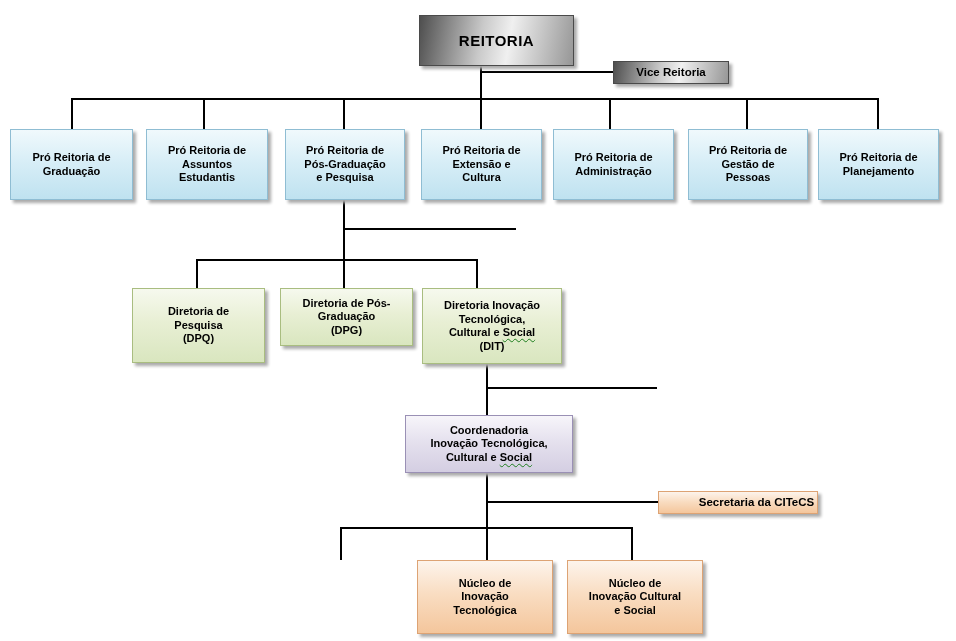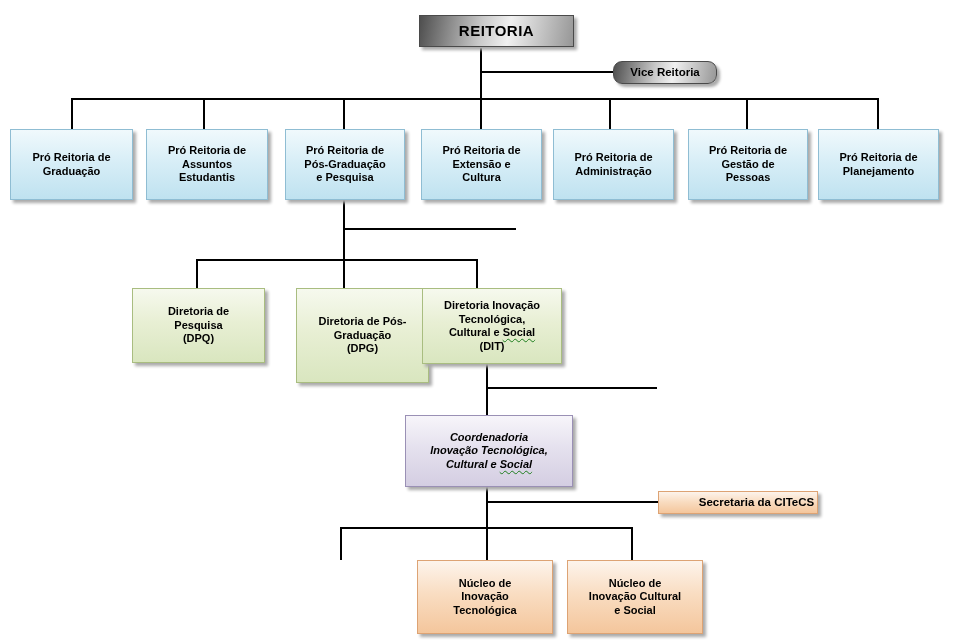--- a/index.html
+++ b/index.html
@@ -73,25 +73,25 @@
   <div class="vl" style="left:486px;top:363px;height:52px;"></div>
   <div class="hl" style="left:487px;top:387px;width:170px;"></div>
 
   <div class="vl" style="left:486px;top:473px;height:56px;"></div>
   <div class="hl" style="left:487px;top:501px;width:171px;"></div>
   <div class="hl" style="left:340px;top:527px;width:293px;"></div>
   <div class="vl" style="left:340px;top:527px;height:33px;"></div>
   <div class="vl" style="left:486px;top:527px;height:33px;"></div>
   <div class="vl" style="left:631px;top:527px;height:33px;"></div>
 
-  <div class="node metal root-label" style="left:419px;top:15px;width:155px;height:32px;">
+  <div class="node metal root-label" style="left:419px;top:15px;width:155px;height:51px;">
     <span>REITORIA</span>
   </div>
 
-  <div class="node metal small-label" style="left:613px;top:61px;width:104px;height:23px;border-radius:9px;">
+  <div class="node metal small-label" style="left:613px;top:61px;width:116px;height:23px;">
     <span>Vice Reitoria</span>
   </div>
 
   <div class="node blue" style="left:10px;top:129px;width:123px;height:71px;">
     <span>Pró Reitoria de
 Graduação</span>
   </div>
   <div class="node blue" style="left:146px;top:129px;width:122px;height:71px;">
     <span>Pró Reitoria de
 Assuntos
@@ -120,34 +120,34 @@
     <span>Pró Reitoria de
 Planejamento</span>
   </div>
 
 
   <div class="node green" style="left:132px;top:288px;width:133px;height:75px;">
     <span>Diretoria de
 Pesquisa
 (DPQ)</span>
   </div>
-  <div class="node green" style="left:280px;top:288px;width:133px;height:95px;margin-left:16px;">
+  <div class="node green" style="left:280px;top:288px;width:133px;height:58px;">
     <span>Diretoria de Pós-
 Graduação
 (DPG)</span>
   </div>
   <div class="node green" style="left:422px;top:288px;width:140px;height:76px;">
     <span><span>Diretoria Inovação
 Tecnológica,
 Cultural e </span><span class="misspell">Social</span><span>
 (DIT)</span></span>
   </div>
 
 
-  <div class="node purple" style="left:405px;top:415px;width:168px;height:72px;font-style:italic;">
+  <div class="node purple" style="left:405px;top:415px;width:168px;height:58px;">
     <span><span>Coordenadoria
 Inovação Tecnológica,
 Cultural e </span><span class="misspell">Social</span><span></span></span>
   </div>
 
   <div class="node orange small-label" style="left:658px;top:491px;width:160px;height:23px;padding-left:39px;">
     <span>Secretaria da CITeCS</span>
   </div>
 
   <div class="node orange" style="left:417px;top:560px;width:136px;height:74px;">

